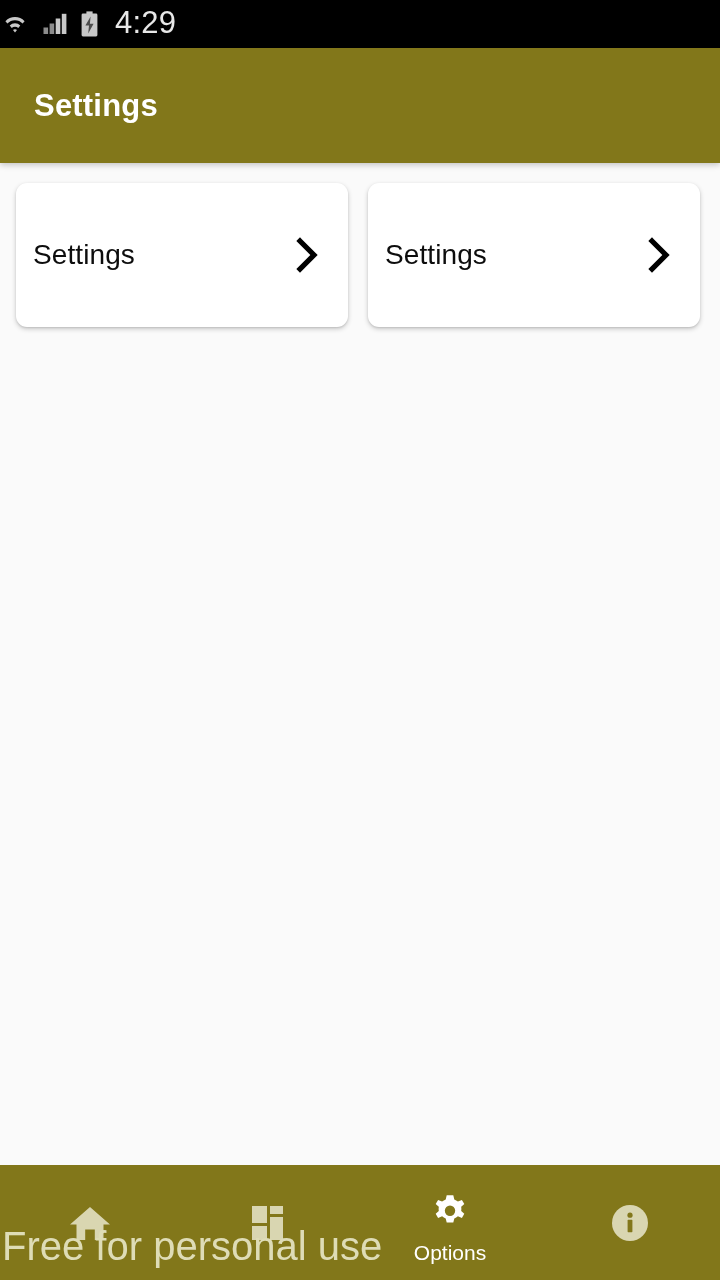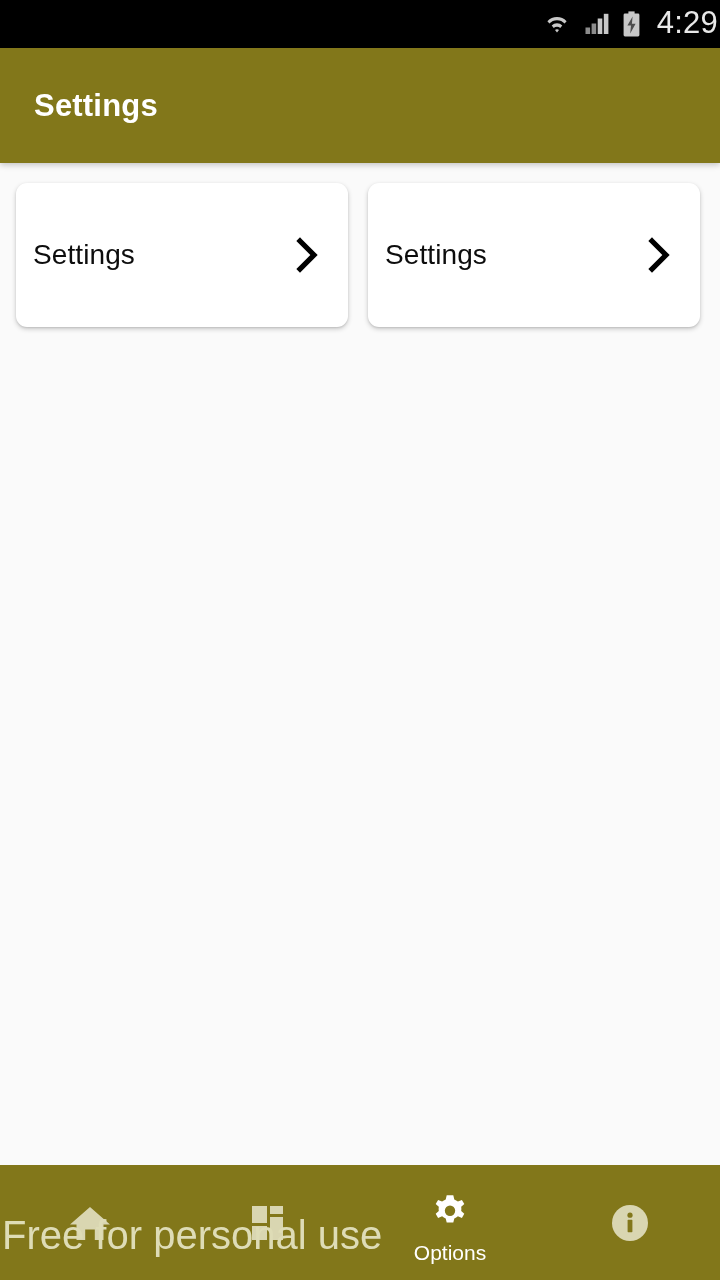--- a/index.html
+++ b/index.html
@@ -13,22 +13,22 @@
     position:relative;
     width:720px; height:1280px;
     background:#FAFAFA;
     display:flex; flex-direction:column;
   }
 
   
   #status-bar {
     height:48px; flex:0 0 48px;
     background:#000000;
-    display:flex; align-items:center; justify-content:flex-end;
-    padding-right:2px;
+    display:flex; align-items:center; justify-content:flex-start;
+    padding-right:22px;
     gap:13px;
   }
   .sb-icon { display:flex; align-items:center; }
   #status-clock {
     color:#E8E8E8;
     font-size:31px;
     line-height:1;
     letter-spacing:0.2px;
     margin-left:4px;
     padding-bottom:3px;
@@ -105,21 +105,21 @@
     color:#FFFFFF;
     font-size:21px;
     line-height:1;
   }
   .nav-item.active .nav-label { color:#FFFFFF; }
 
   
   #watermark {
     position:absolute;
     left:2px;
-    bottom:25px;
+    bottom:14px;
     color:#DEDCB6;
     font-size:40px;
     line-height:1;
     white-space:nowrap;
     z-index:9;
     pointer-events:none;
   }
 </style>
 </head>
 <body>

